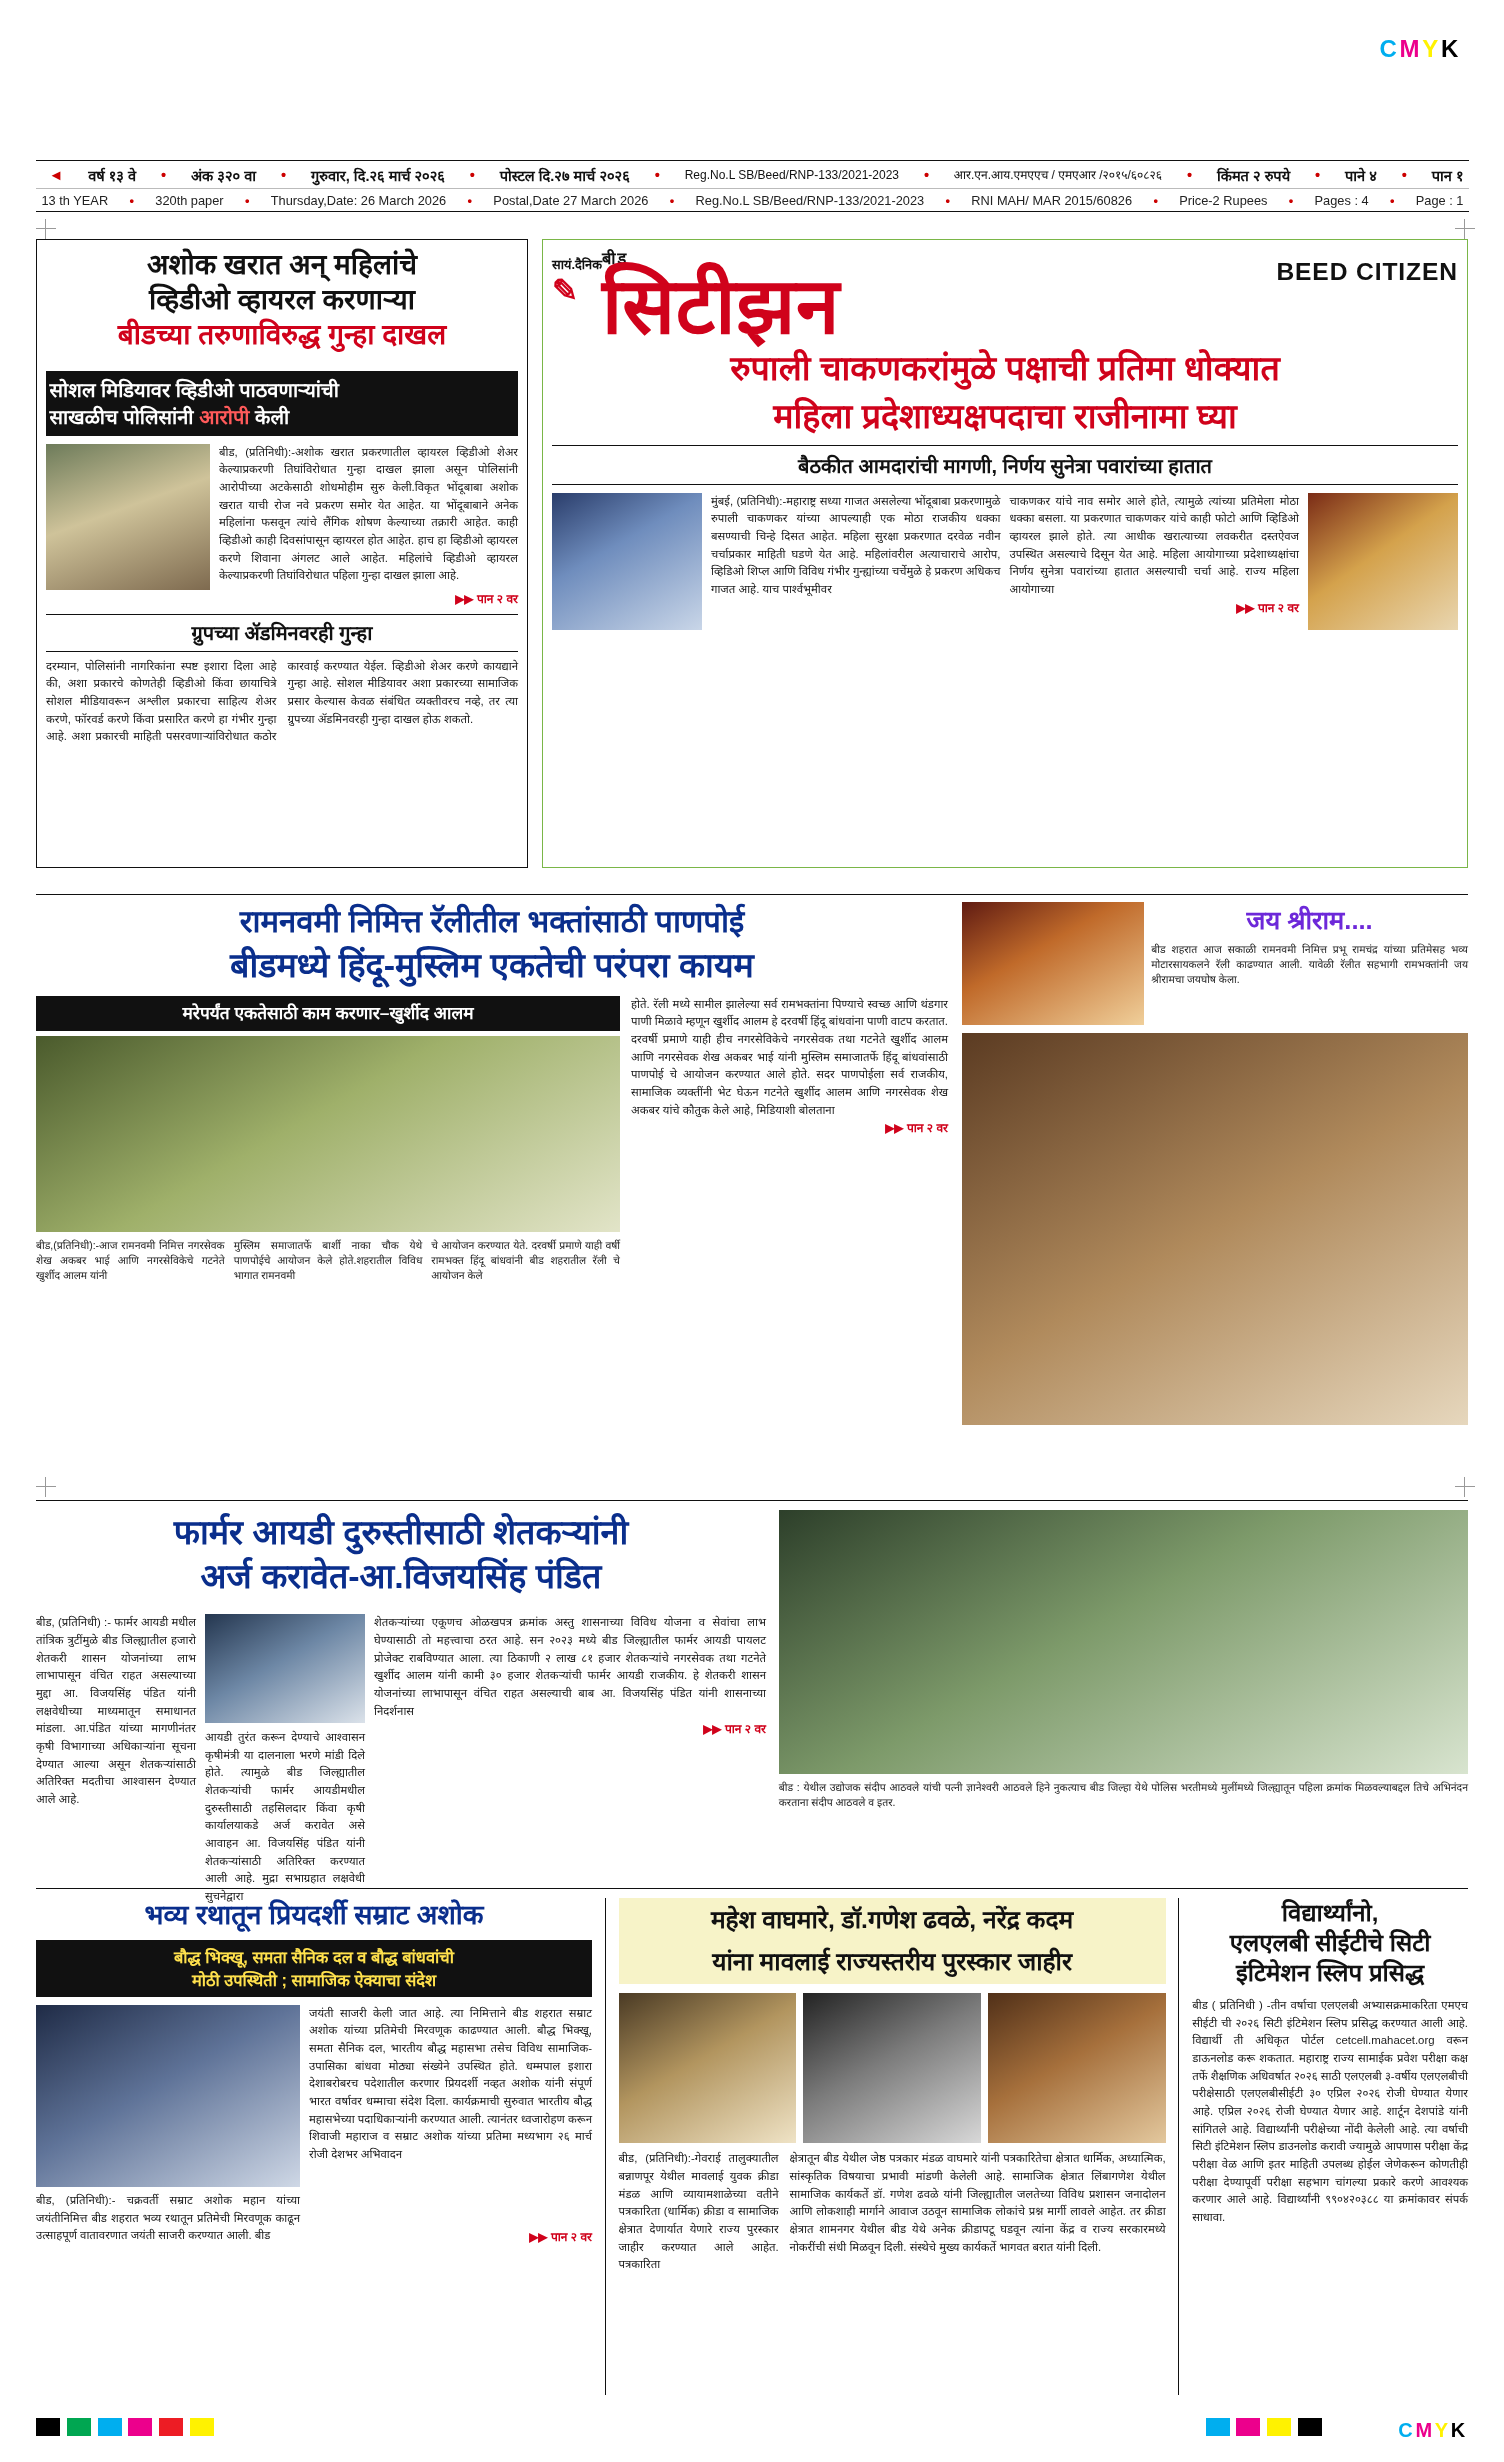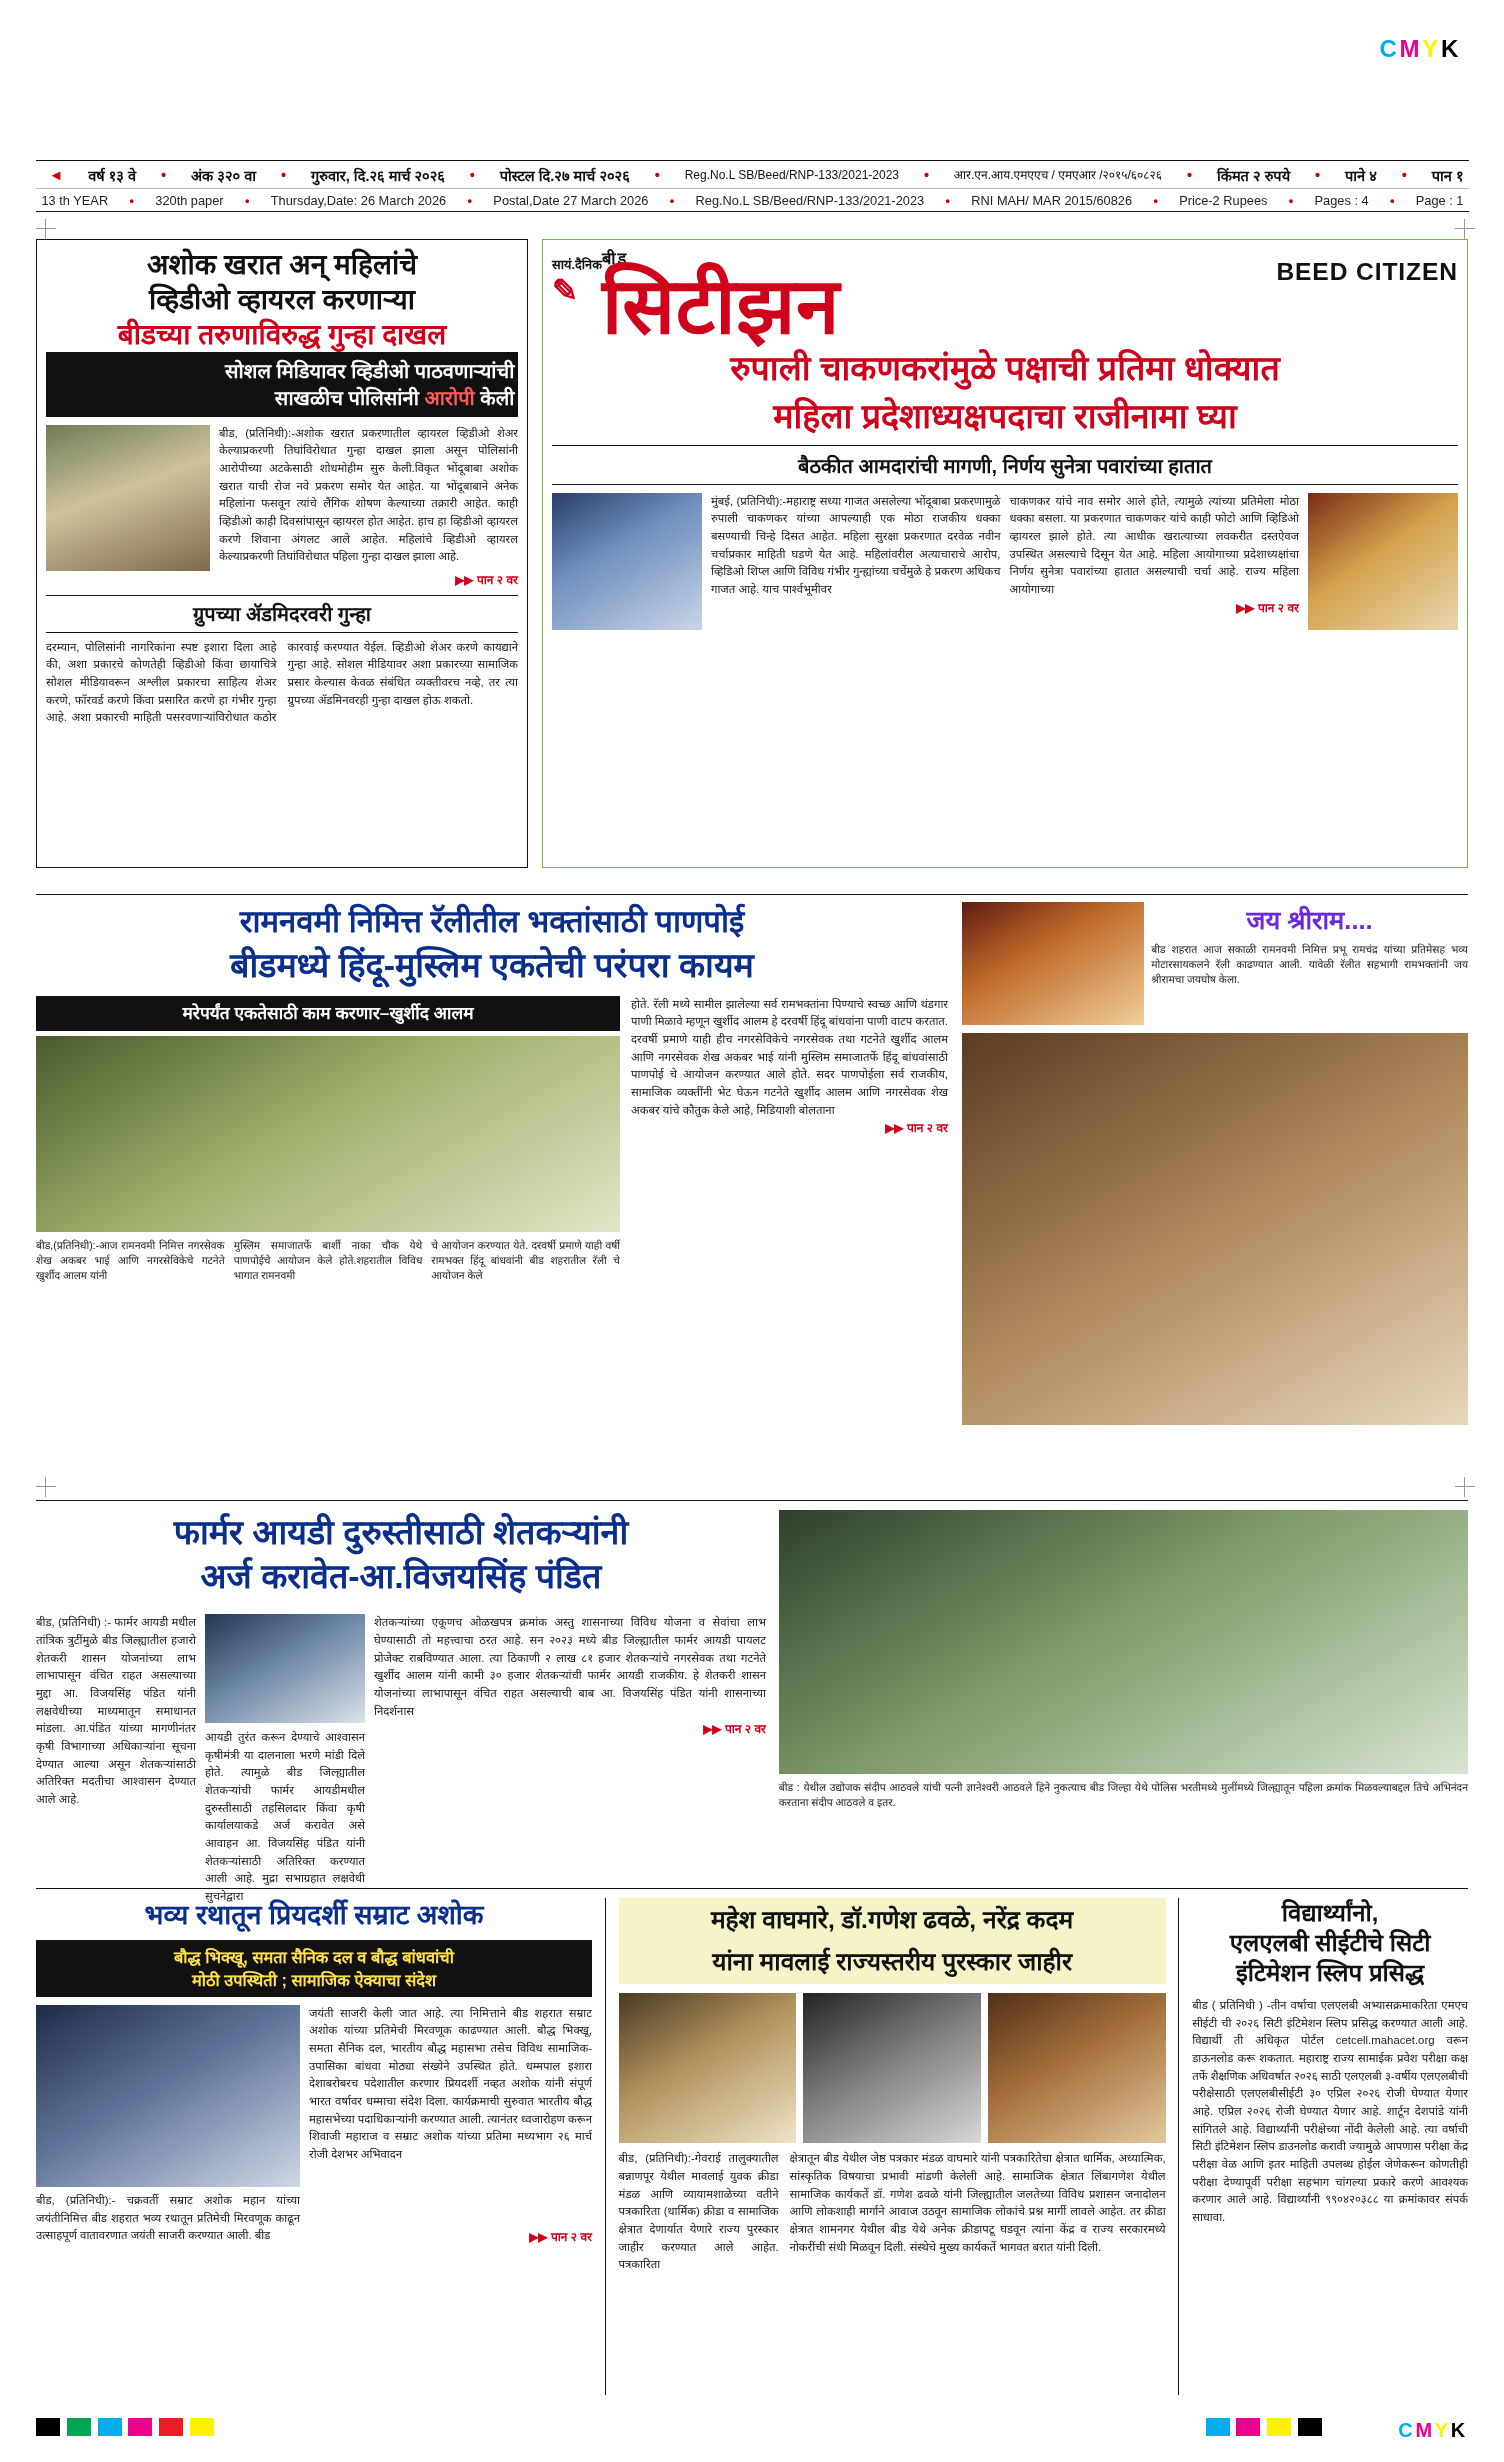--- a/index.html
+++ b/index.html
@@ -17,21 +17,21 @@
   .strip-row.eng{font-size:12.8px;color:#222;text-align:right;}
   .strip-row span{white-space:nowrap;}
   .sep{color:#c00;font-weight:bold;padding:0 7.3px;}
 
   
   .topsec{position:absolute;left:36px;top:239px;width:1256px;height:638px;}
   .left-box{position:absolute;left:0;top:0;width:492px;height:629px;border:0.9px solid #111;box-sizing:border-box;padding:7.3px 9px;}
   .right-box{position:absolute;left:506px;top:0;width:926px;height:629px;border:1.8px solid #7ab648;box-sizing:border-box;padding:5.5px 9px;background:#fff;}
   .hl-black{font-size:28px;line-height:1.25;font-weight:bold;text-align:center;color:#111;}
   .hl-red{font-size:28px;line-height:1.25;font-weight:bold;text-align:center;color:#d0021b;}
-  .subhl{background:#111;color:#fff;text-align:right;font-size:20px;font-weight:bold;line-height:1.35;padding:5.5px 3.6px;margin-top:0;}
+  .subhl{background:#111;color:#fff;text-align:left;font-size:20px;font-weight:bold;line-height:1.35;padding:5.5px 3.6px;margin-top:19px;}
   .subhl .red{color:#ff5a5a;}
 
   .photo{background:#8a8f7a;position:relative;overflow:hidden;}
   .photo.p1{background:linear-gradient(160deg,#6d7b5a,#cfc39a 45%,#7e6a4f);}
   .photo.p3{background:linear-gradient(150deg,#2a3d6b,#6f8dbd 40%,#c9d6e8);}
   .photo.p4{background:linear-gradient(145deg,#7a2b16,#d4a24c 45%,#e9d6b0);}
   .photo.p5{background:linear-gradient(150deg,#4a5a2c,#9fb06a 45%,#e2e4c8);}
   .photo.p6{background:linear-gradient(150deg,#5b3b22,#b08a5c 50%,#e6d7bd);}
   .photo.p7{background:linear-gradient(150deg,#24364f,#6d87a5 45%,#dbe2ea);}
   .photo.p8{background:linear-gradient(150deg,#513018,#a6703c 45%,#e3c89e);}
@@ -151,21 +151,21 @@
         <div>सोशल मिडियावर व्हिडीओ पाठवणाऱ्यांची</div>
         <div><span>साखळीच पोलिसांनी</span>
           <span class="red">आरोपी</span>
           <span>केली</span></div>
       </div>
       <div style="display:flex;gap:9px;margin-top:7.3px;">
         <div class="photo p1" style="width:164px;height:146px;flex:none;"></div>
         <div class="body-txt" style="flex:1;">बीड, (प्रतिनिधी):-अशोक खरात प्रकरणातील व्हायरल व्हिडीओ शेअर केल्याप्रकरणी तिघांविरोधात गुन्हा दाखल झाला असून पोलिसांनी आरोपीच्या अटकेसाठी शोधमोहीम सुरु केली.विकृत भोंदूबाबा अशोक खरात याची रोज नवे प्रकरण समोर येत आहेत. या भोंदूबाबाने अनेक महिलांना फसवून त्यांचे लैंगिक शोषण केल्याच्या तक्रारी आहेत. काही व्हिडीओ काही दिवसांपासून व्हायरल होत आहेत. हाच हा व्हिडीओ व्हायरल करणे शिवाना अंगलट आले आहेत. महिलांचे व्हिडीओ व्हायरल केल्याप्रकरणी तिघांविरोधात पहिला गुन्हा दाखल झाला आहे.</div>
       </div>
       <div class="readmore">▶▶ पान २ वर</div>
-      <div class="minihead">ग्रुपच्या ॲडमिदरवरी गुन्हा</div>
+      <div class="minihead">ग्रुपच्या ॲडमिनवरही गुन्हा</div>
       <div class="body-txt col2">दरम्यान, पोलिसांनी नागरिकांना स्पष्ट इशारा दिला आहे की, अशा प्रकारचे कोणतेही व्हिडीओ किंवा छायाचित्रे सोशल मीडियावरून अश्लील प्रकारचा साहित्य शेअर करणे, फॉरवर्ड करणे किंवा प्रसारित करणे हा गंभीर गुन्हा आहे. अशा प्रकारची माहिती पसरवणाऱ्यांविरोधात कठोर कारवाई करण्यात येईल. व्हिडीओ शेअर करणे कायद्याने गुन्हा आहे. सोशल मीडियावर अशा प्रकारच्या सामाजिक प्रसार केल्यास केवळ संबंधित व्यक्तीवरच नव्हे, तर त्या ग्रुपच्या ॲडमिनवरही गुन्हा दाखल होऊ शकतो.</div>
     </div>
 
     <div class="right-box">
       <div class="mast">
         <div class="mast-left">
           <div>सायं.दैनिक</div>
           <div style="font-size:31px;color:#d0021b;">✎</div>
         </div>
         <div class="logo">

